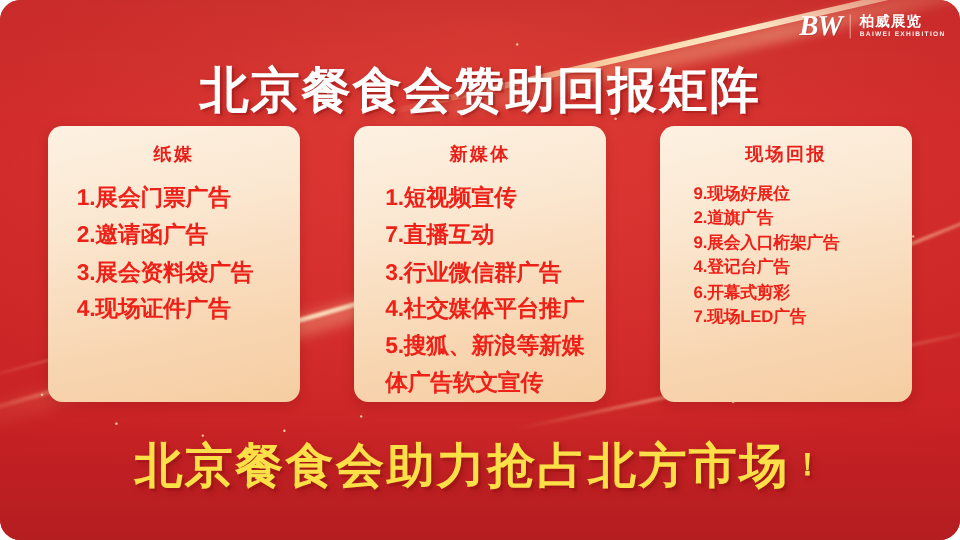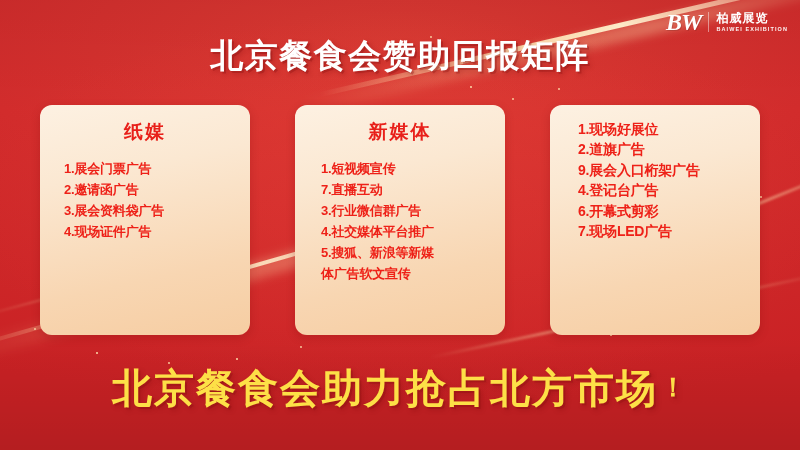--- a/index.html
+++ b/index.html
@@ -7,20 +7,21 @@
     padding: 0;
     background: #ffffff;
   }
   #poster {
     position: relative;
     width: 800px;
     height: 450px;
     overflow: hidden;
     font-family: "Liberation Sans", "DejaVu Sans", sans-serif;
     background: #D22C2C;
+    border-radius: 17px;
   }
 
   
   .bg-base {
     position: absolute;
     inset: 0;
     background:
       radial-gradient(ellipse 120% 80% at 50% 10%, #DC3A33 0%, #D22C2C 45%, #C92124 100%);
   }
   .bg-vig {
@@ -137,25 +138,25 @@
     font-size: 5.5px;
     font-weight: 700;
     color: #ffffff;
     letter-spacing: 1.1px;
     margin-top: 3px;
     opacity: 0.95;
   }
 
   .main-title {
     position: absolute;
-    top: 34px;
+    top: 48px;
     left: 0;
     width: 100%;
     text-align: center;
-    font-size: 33px;
+    font-size: 41px;
     font-weight: 700;
     color: #ffffff;
     letter-spacing: 1.5px;
     z-index: 5;
     text-shadow:
       2px 2px 0 rgba(140,18,18,0.35),
       3px 3px 5px rgba(120,10,10,0.30);
   }
 
   
@@ -175,33 +176,33 @@
     height: 230px;
     border-radius: 12px;
     background: linear-gradient(168deg, #FDF1E2 0%, #FBE8D2 30%, #F8D6B2 72%, #F6CDA2 100%);
     box-shadow: 0 3px 10px rgba(110,10,10,0.22);
     box-sizing: border-box;
     padding: 14px 10px 10px 10px;
     overflow: hidden;
   }
   .card-title {
     text-align: center;
-    font-size: 19px;
+    font-size: 15px;
     font-weight: 700;
     color: #E8201A;
     letter-spacing: 2px;
     margin-bottom: 13px;
   }
   .card-list {
     margin: 0;
     padding: 0 0 0 12px;
     list-style: none;
   }
   .card-list li {
-    font-size: 13px;
+    font-size: 19px;
     font-weight: 700;
     color: #EE2118;
     line-height: 1.62;
     white-space: nowrap;
     letter-spacing: -0.2px;
   }
   .card-c2 .card-list li { padding-left: 4px; }
   .card-c3 .card-list li { font-size: 14px; line-height: 1.46; padding-left: 6px; }
   .card-c1 .card-list li { padding-left: 2px; }
 
@@ -285,22 +286,23 @@
         <li>1.短视频宣传</li>
         <li>7.直播互动</li>
         <li>3.行业微信群广告</li>
         <li>4.社交媒体平台推广</li>
         <li>5.搜狐、新浪等新媒</li>
         <li>体广告软文宣传</li>
       </ul>
     </div>
 
     <div class="card card-c3">
+      <div class="card-title">现场回报</div>
       <ul class="card-list">
-        <li>1.现场好展位</li>
+        <li>9.现场好展位</li>
         <li>2.道旗广告</li>
         <li>9.展会入口桁架广告</li>
         <li>4.登记台广告</li>
         <li>6.开幕式剪彩</li>
         <li>7.现场LED广告</li>
       </ul>
     </div>
 
   </div>
 

